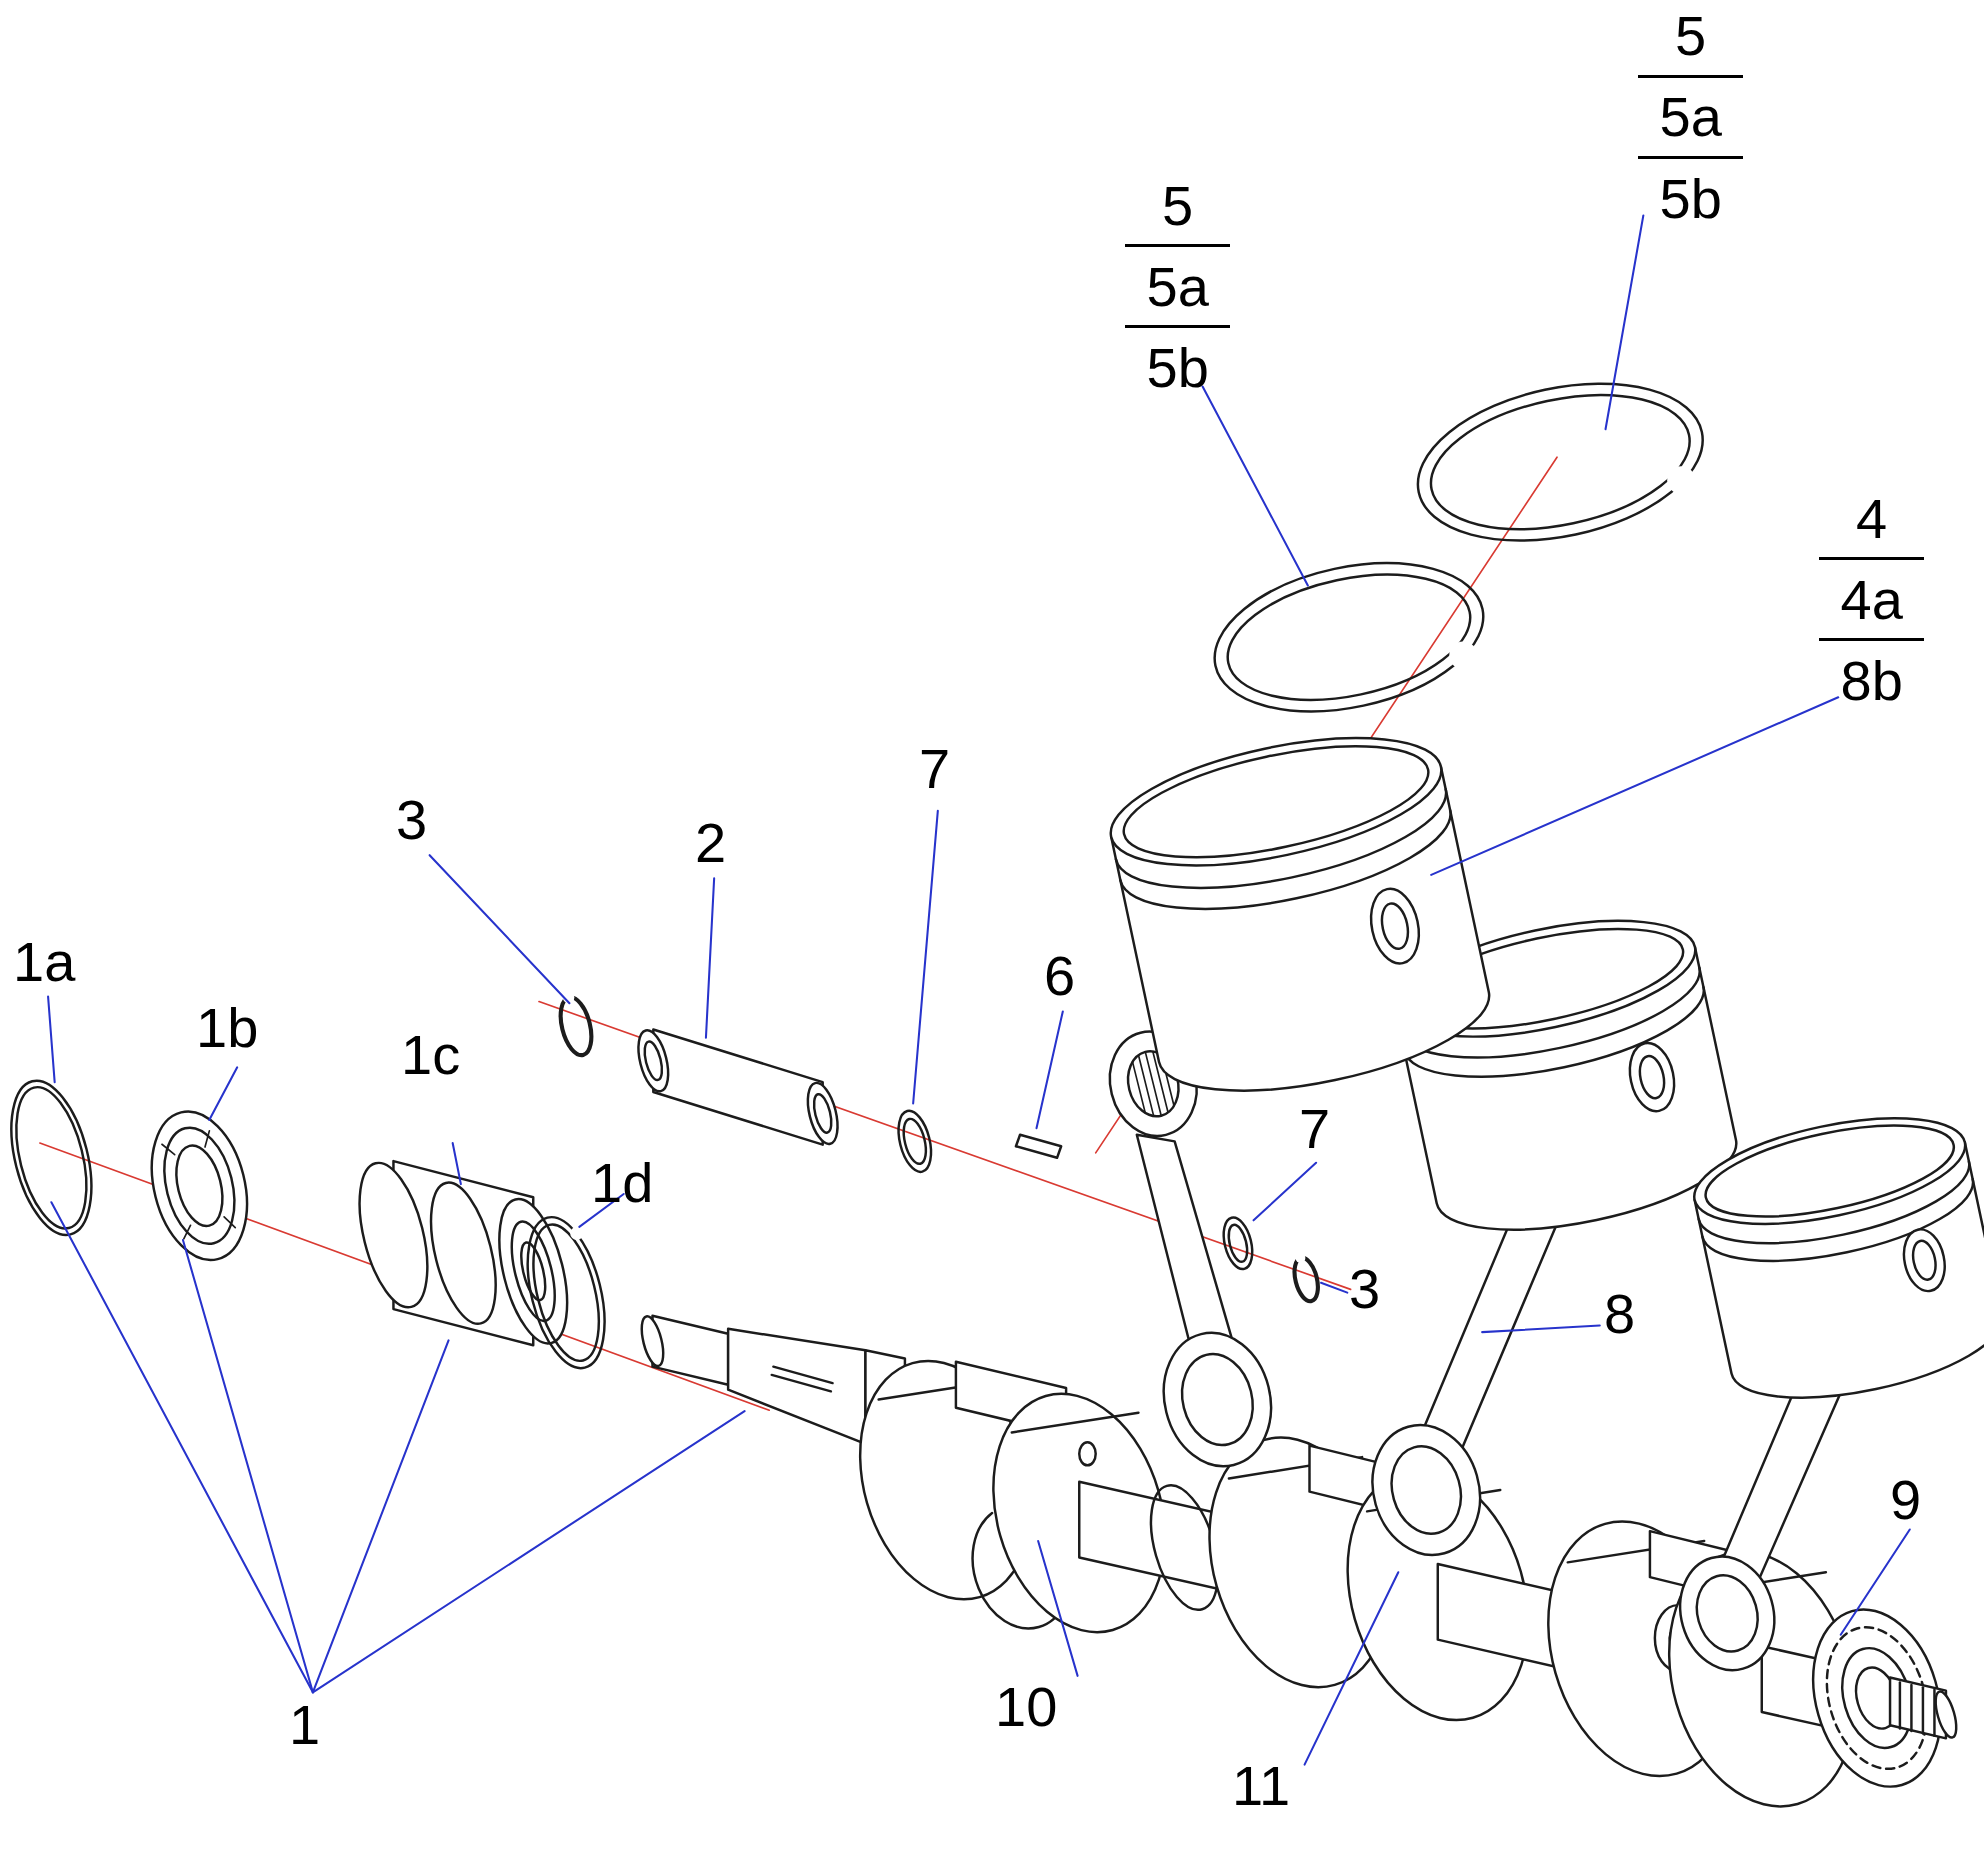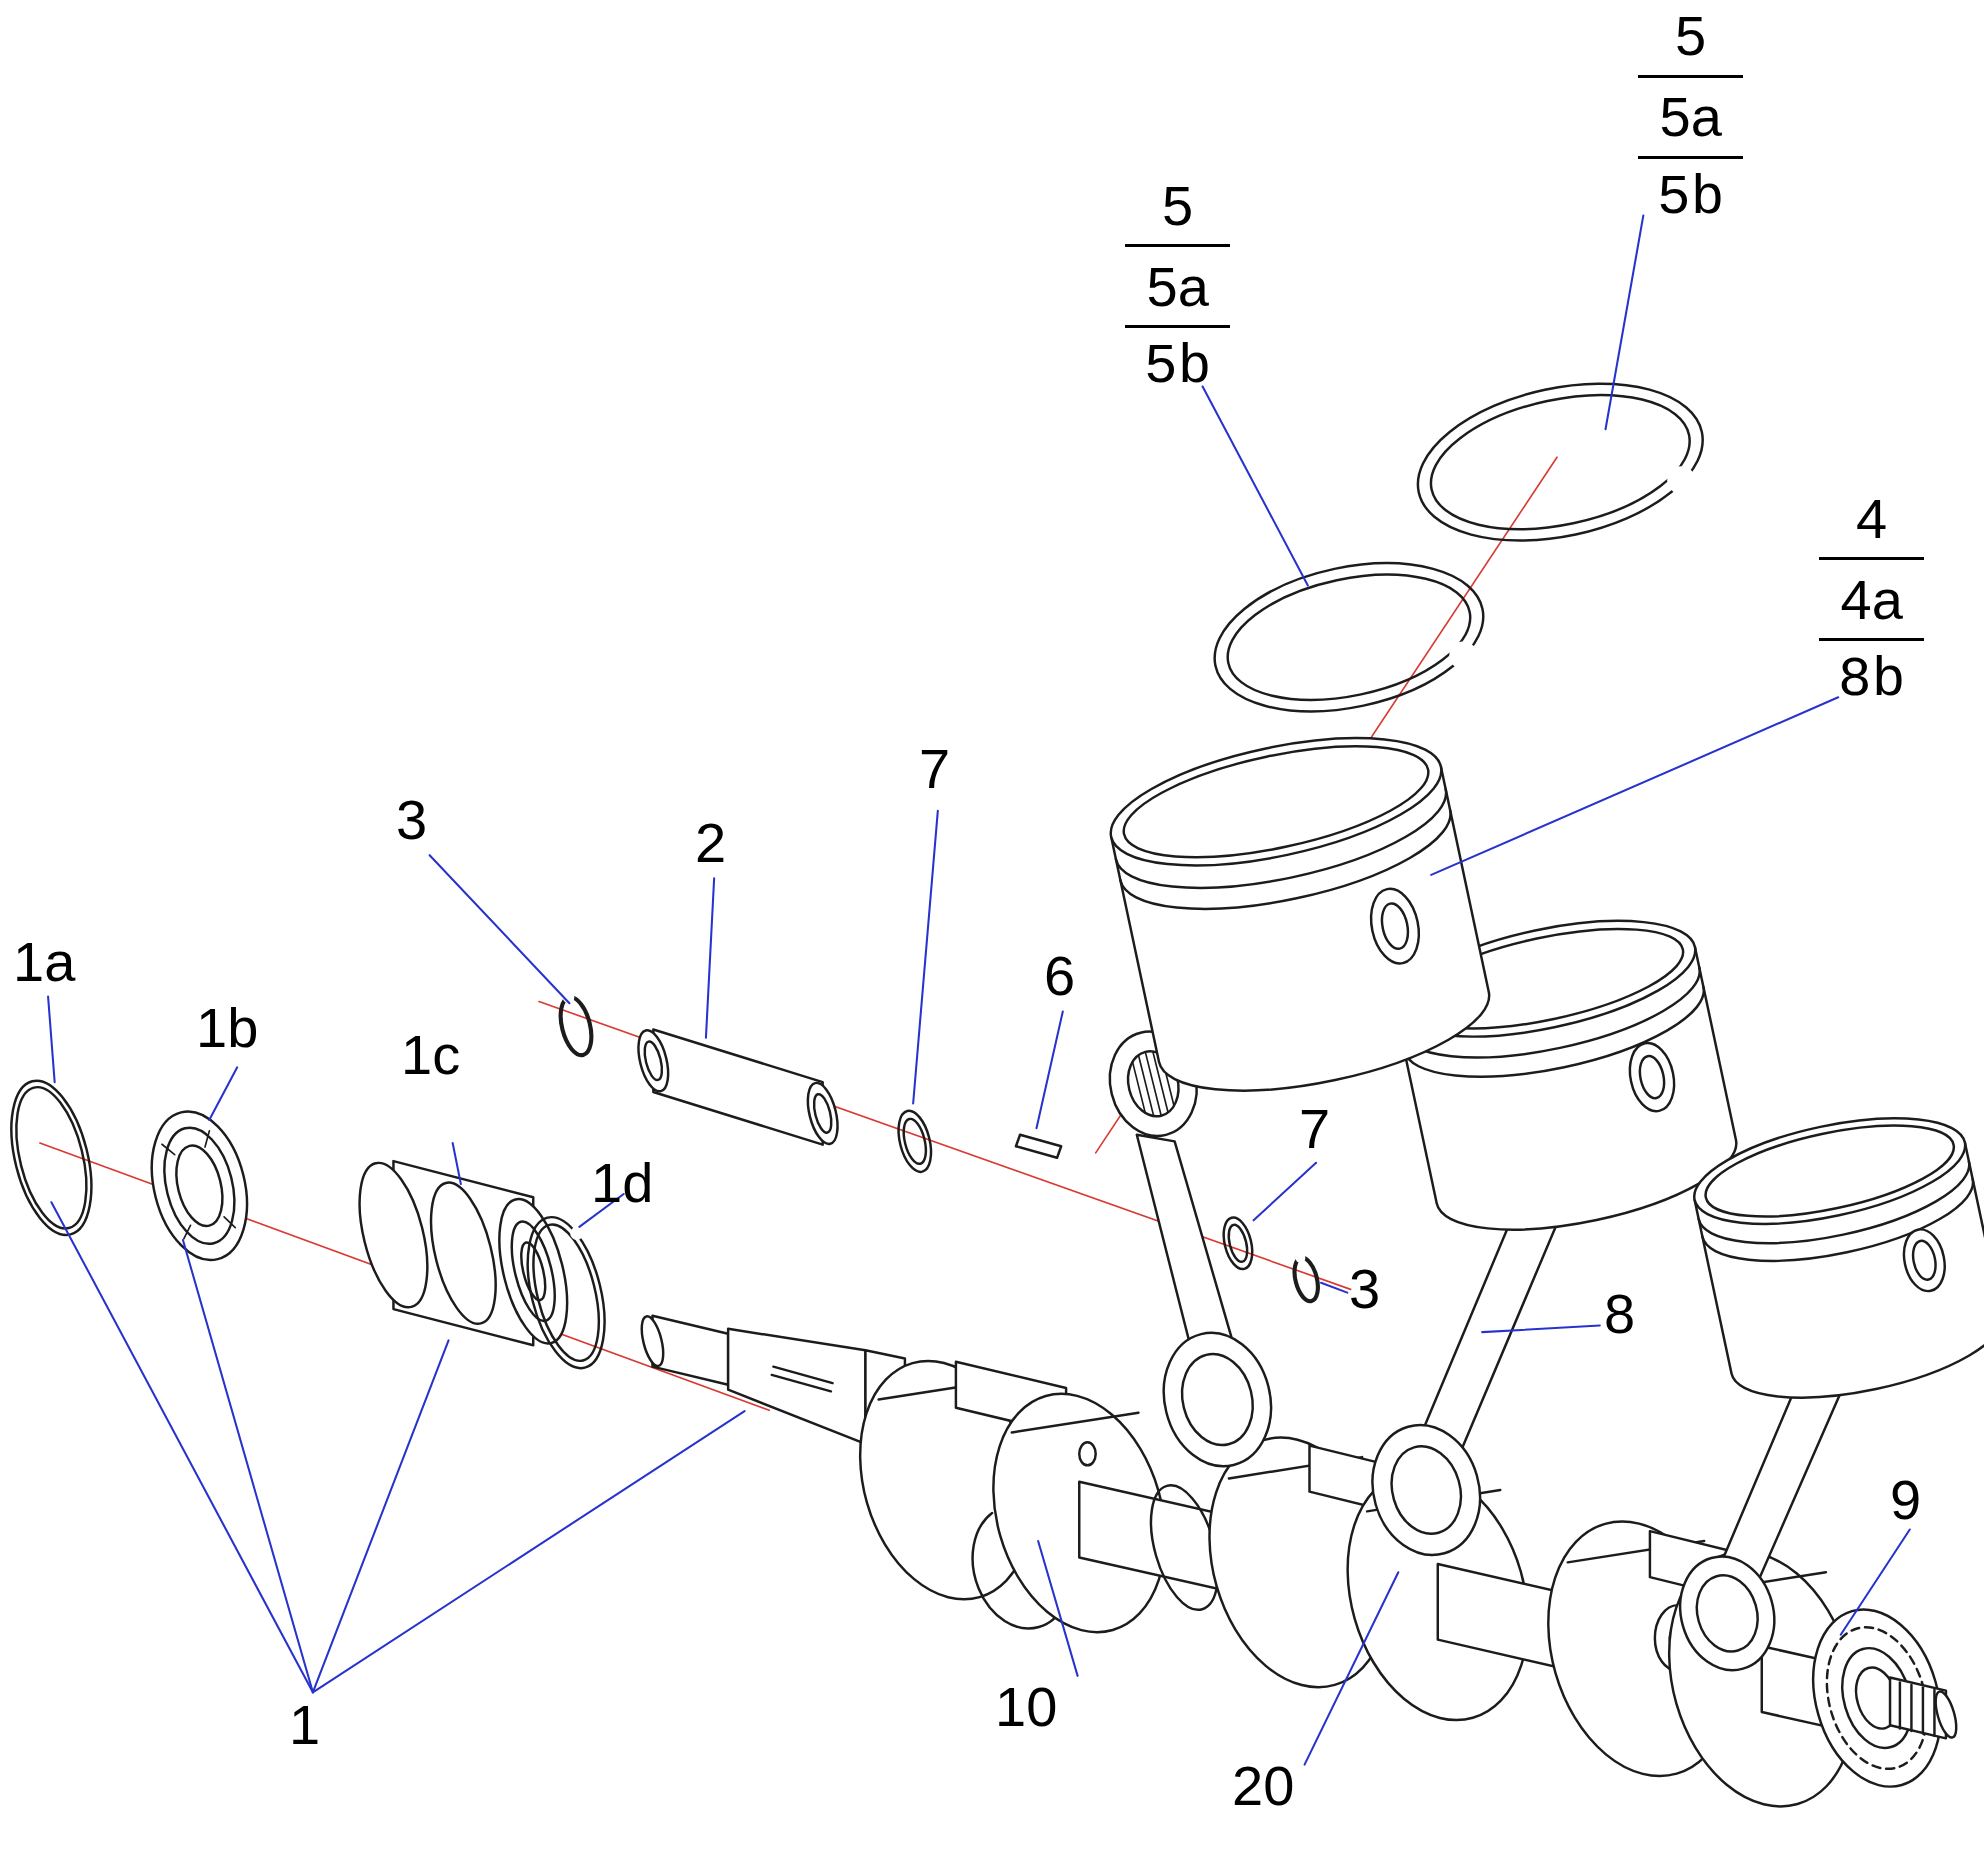--- a/index.html
+++ b/index.html
@@ -27,21 +27,21 @@
     font-size:56px;
     color:#000;
   }
   .stack .item{
     min-width:89px;
     text-align:center;
     padding:1.6px 8.2px 6.6px 8.2px;
     border-bottom:3.3px solid #000;
     margin-bottom:5px;
   }
-  .stack .item:last-child{border-bottom:none;margin-bottom:0;font-family:Liberation Mono, monospace;}
+  .stack .item:last-child{border-bottom:none;margin-bottom:0;}
 </style>
 </head>
 <body>
 
 <div id="canvas">
 
   <svg id="artwork" width="1985" height="1851" viewBox="0 0 2413 2251" fill="none" stroke-linejoin="round" stroke-linecap="round">
 
     <g stroke="#d93a32" stroke-width="2">
       <line x1="48" y1="1390" x2="935" y2="1715"></line>
@@ -286,17 +286,17 @@
   <div class="lbl" style="left:1044px;top:947px">6</div>
   <div class="lbl" style="left:13px;top:933px">1a</div>
   <div class="lbl" style="left:196px;top:999px">1b</div>
   <div class="lbl" style="left:401px;top:1026px">1c</div>
   <div class="lbl" style="left:591px;top:1154px">1d</div>
   <div class="lbl" style="left:1299px;top:1100px">7</div>
   <div class="lbl" style="left:1349px;top:1260px">3</div>
   <div class="lbl" style="left:1604px;top:1285px">8</div>
   <div class="lbl" style="left:1890px;top:1471px">9</div>
   <div class="lbl" style="left:995px;top:1678px">10</div>
-  <div class="lbl" style="left:1232px;top:1757px">20</div>
+  <div class="lbl" style="left:1232px;top:1757px">11</div>
   <div class="lbl" style="left:289px;top:1696px">1</div>
 
 </div>
 
 
 </body></html>

